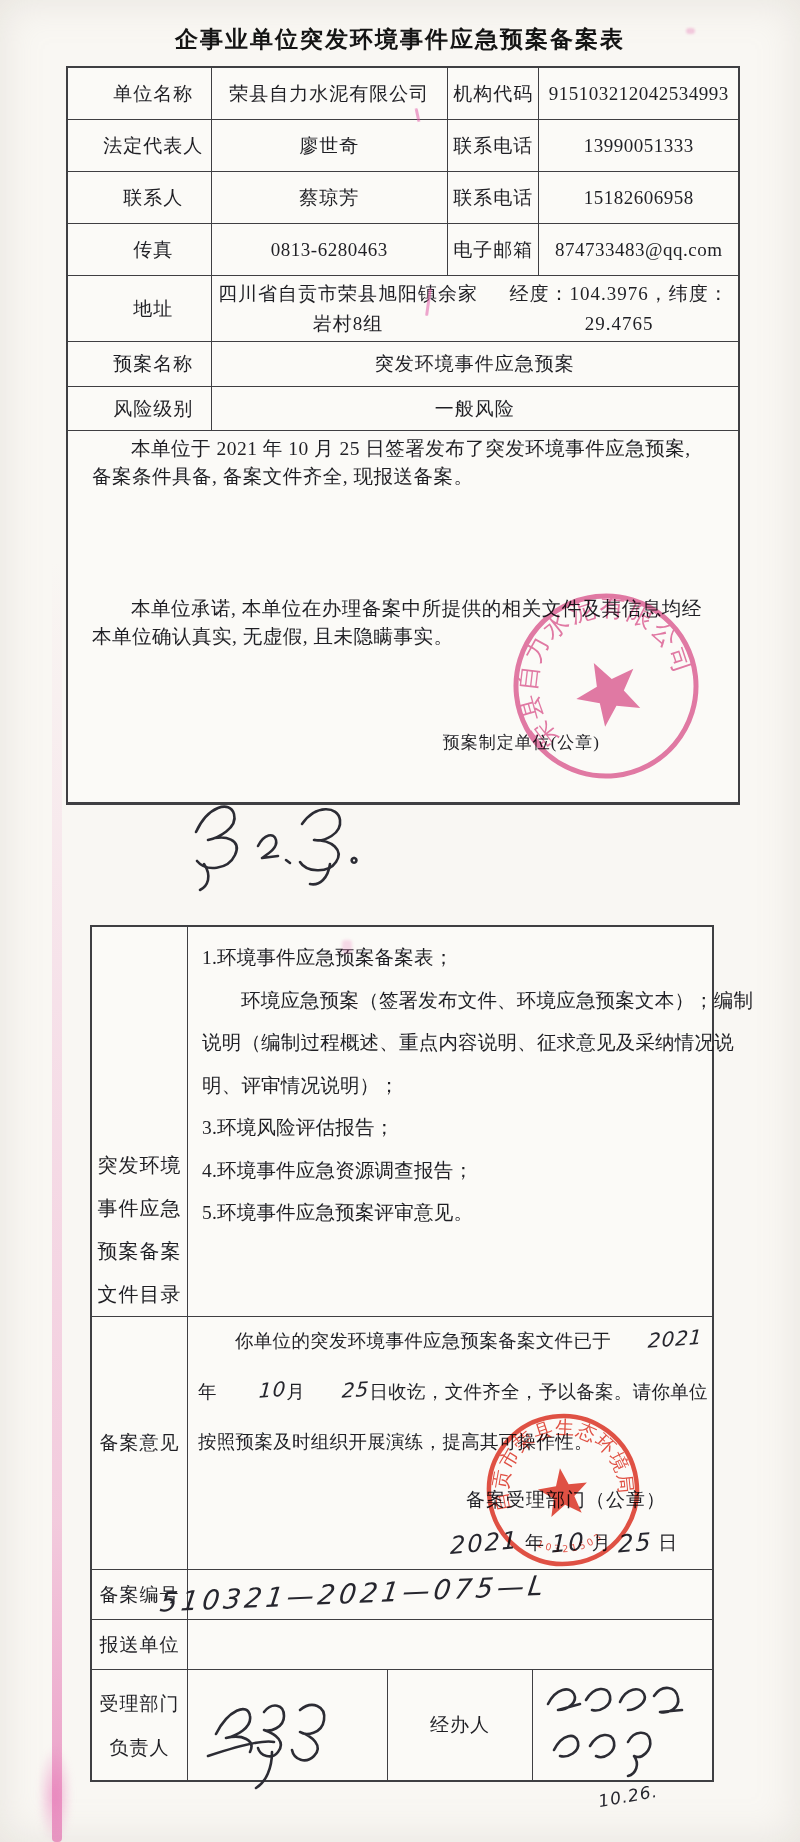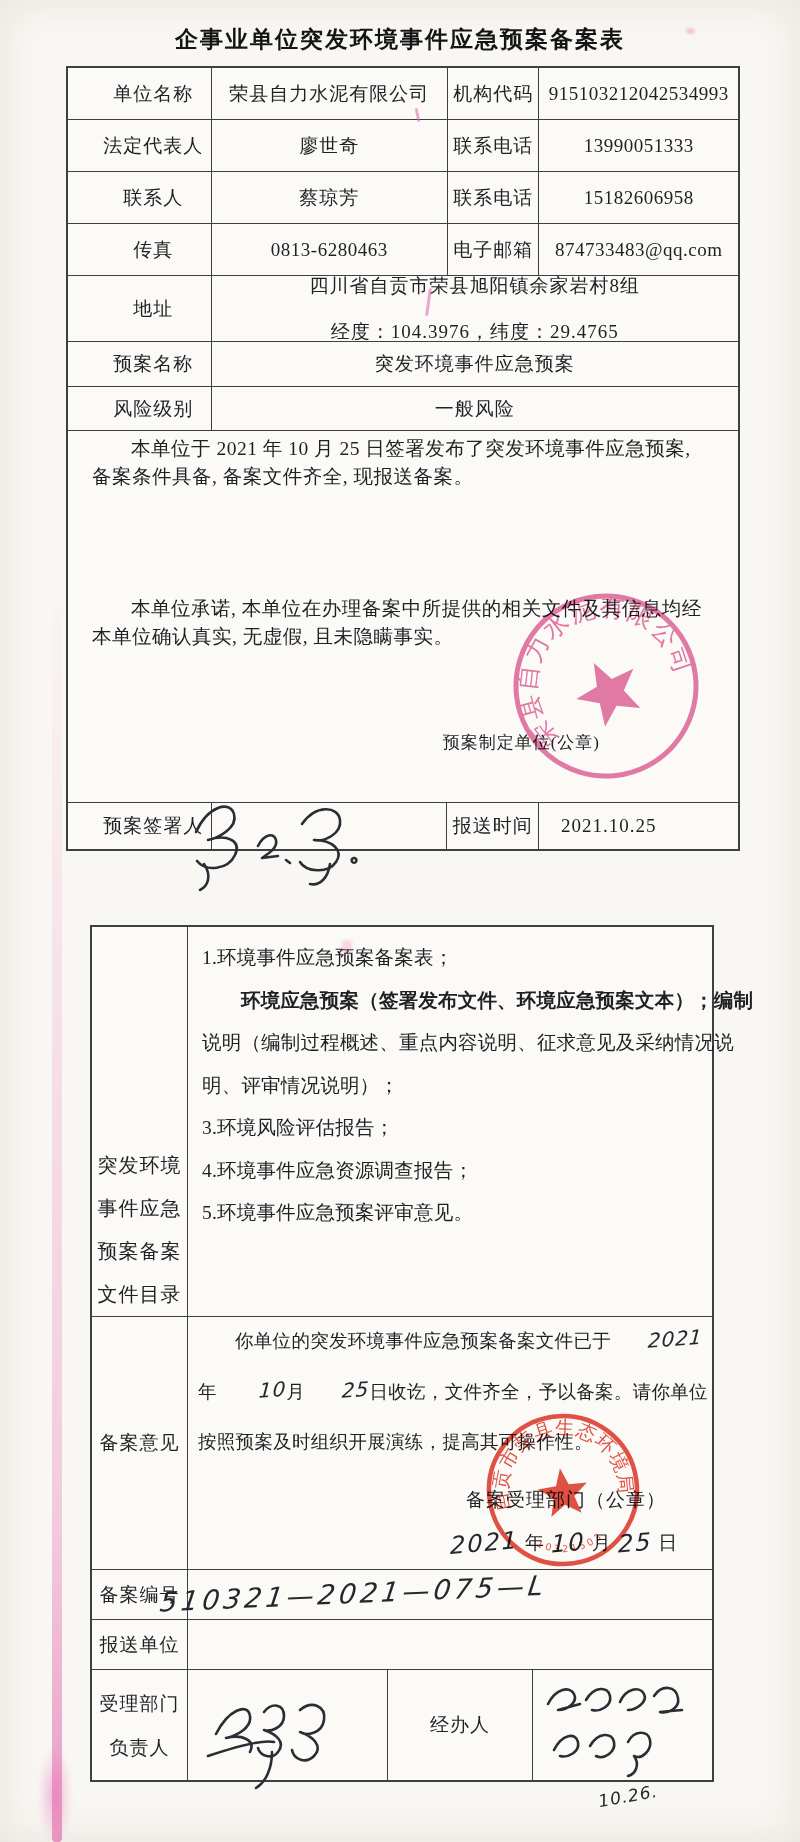--- a/index.html
+++ b/index.html
@@ -25,35 +25,35 @@
   .cell.end{border-right:none;}
   .num{letter-spacing:.5px;}
   
   .t1{left:66px;top:66px;width:670px;}
   .t1 .c1{width:120px;margin-left:28px;}
   .t1 .c2{width:245px;}
   .t1 .c3{width:95px;}
   .t1 .c4{width:206px;}
   .t1 .wide{width:546px;}
   .t1 .full{width:666px;}
-  .addr-cell{flex-direction:column;justify-content:center;gap:16px;line-height:30px;}
+  .addr-cell{flex-direction:row;justify-content:center;gap:16px;line-height:30px;}
   .decl{display:block;padding:0 24px;position:relative;}
   .decl p{margin:0;text-indent:2em;font-size:19.5px;line-height:28px;letter-spacing:.5px;text-align:left;}
   .decl .p1{position:absolute;top:4px;left:24px;right:24px;}
   .decl .p2{position:absolute;top:164px;left:24px;right:24px;}
   .seal-caption{position:absolute;top:300px;right:134px;font-size:17px;letter-spacing:1px;}
   .subtime{justify-content:flex-start;padding-left:22px;letter-spacing:1px;}
   
   .t2{left:90px;top:925px;width:620px;}
   .t2 .lc{width:96px;flex-direction:column;}
   .t2 .cc{width:520px;}
   .cat-label{justify-content:flex-end;padding-top:95px;line-height:43px;font-size:20px;}
   .cat-body{display:block;text-align:left;padding:10px 6px 0 14px;}
   .cat-body p{margin:0;font-size:19.5px;line-height:42.5px;letter-spacing:.2px;white-space:nowrap;}
-  .cat-body p.ind{text-indent:2em;font-weight:bold;}
+  .cat-body p.ind{text-indent:2em;}
   .op-body{display:block;text-align:left;position:relative;}
   .op-text{position:absolute;top:-2px;left:10px;width:514px;margin:0;text-indent:2em;
            font-size:18.5px;line-height:50px;letter-spacing:.3px;}
   .op-seal-caption{position:absolute;top:170px;right:42px;font-size:19px;letter-spacing:1px;}
   .op-date{position:absolute;top:212px;left:262px;font-size:19px;display:flex;align-items:center;gap:6px;}
   .fr-sig{width:200px;}
   .fr-jbr{width:145px;}
   .fr-val{width:175px;}
   .rn-cell{justify-content:flex-start;padding-left:18px;}
   .dept-head{line-height:44px;padding-top:2px;}
@@ -129,26 +129,20 @@
     <div class="trow" style="height:44px">
       <div class="cell c1">风险级别</div>
       <div class="cell wide end">一般风险</div>
     </div>
     <div class="trow" style="height:372px">
       <div class="cell full end decl">
         <p class="p1">本单位于 2021 年 10 月 25 日签署发布了突发环境事件应急预案, 备案条件具备, 备案文件齐全, 现报送备案。</p>
         <p class="p2">本单位承诺, 本单位在办理备案中所提供的相关文件及其信息均经本单位确认真实, 无虚假, 且未隐瞒事实。</p>
         <div class="seal-caption">预案制定单位(公章)</div>
       </div>
-    </div>
-    <div class="trow last" style="height:46px">
-      <div class="cell c1">预案签署人</div>
-      <div class="cell c2"></div>
-      <div class="cell c3">报送时间</div>
-      <div class="cell c4 end num subtime">2021.10.25</div>
     </div>
   </div>
 
   <div class="tbl t2">
     <div class="trow" style="height:390px">
       <div class="cell lc cat-label">
         <span>突发环境</span>
         <span>事件应急</span>
         <span>预案备案</span>
         <span>文件目录</span>

